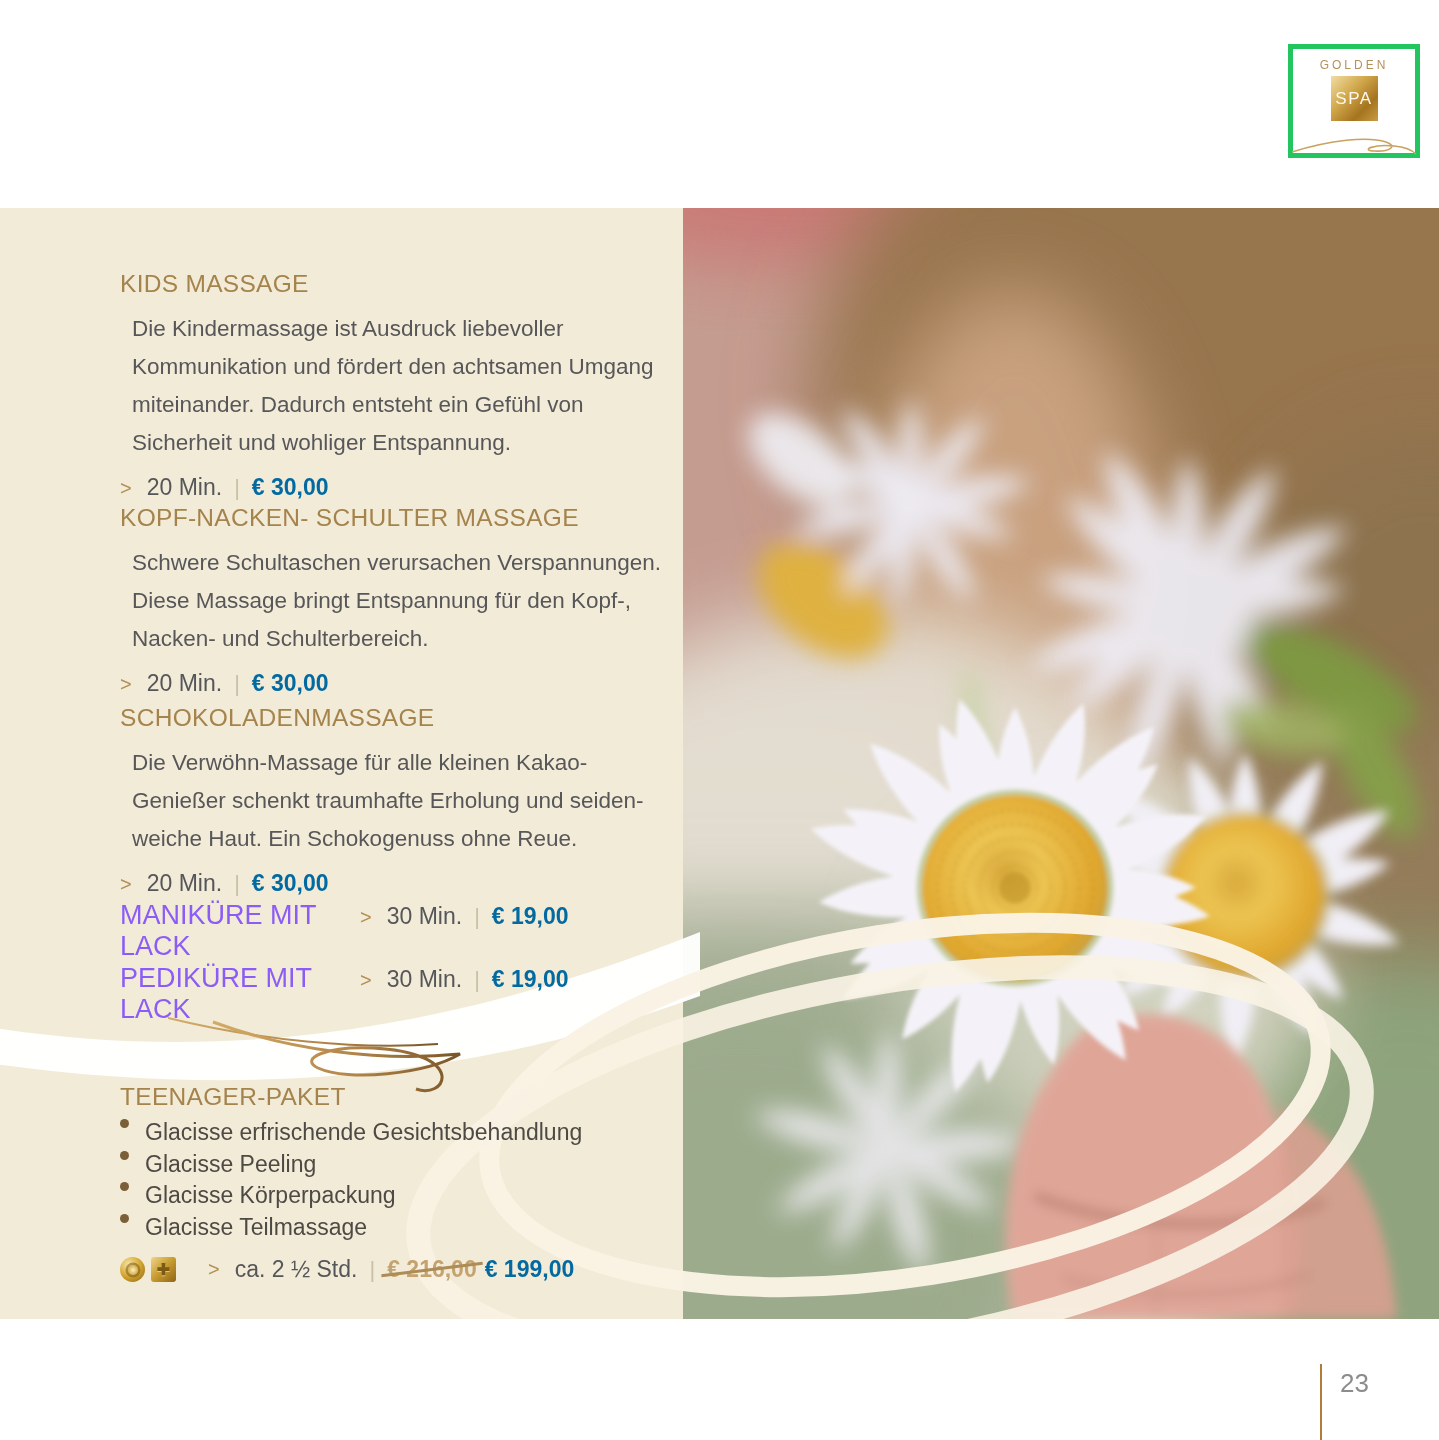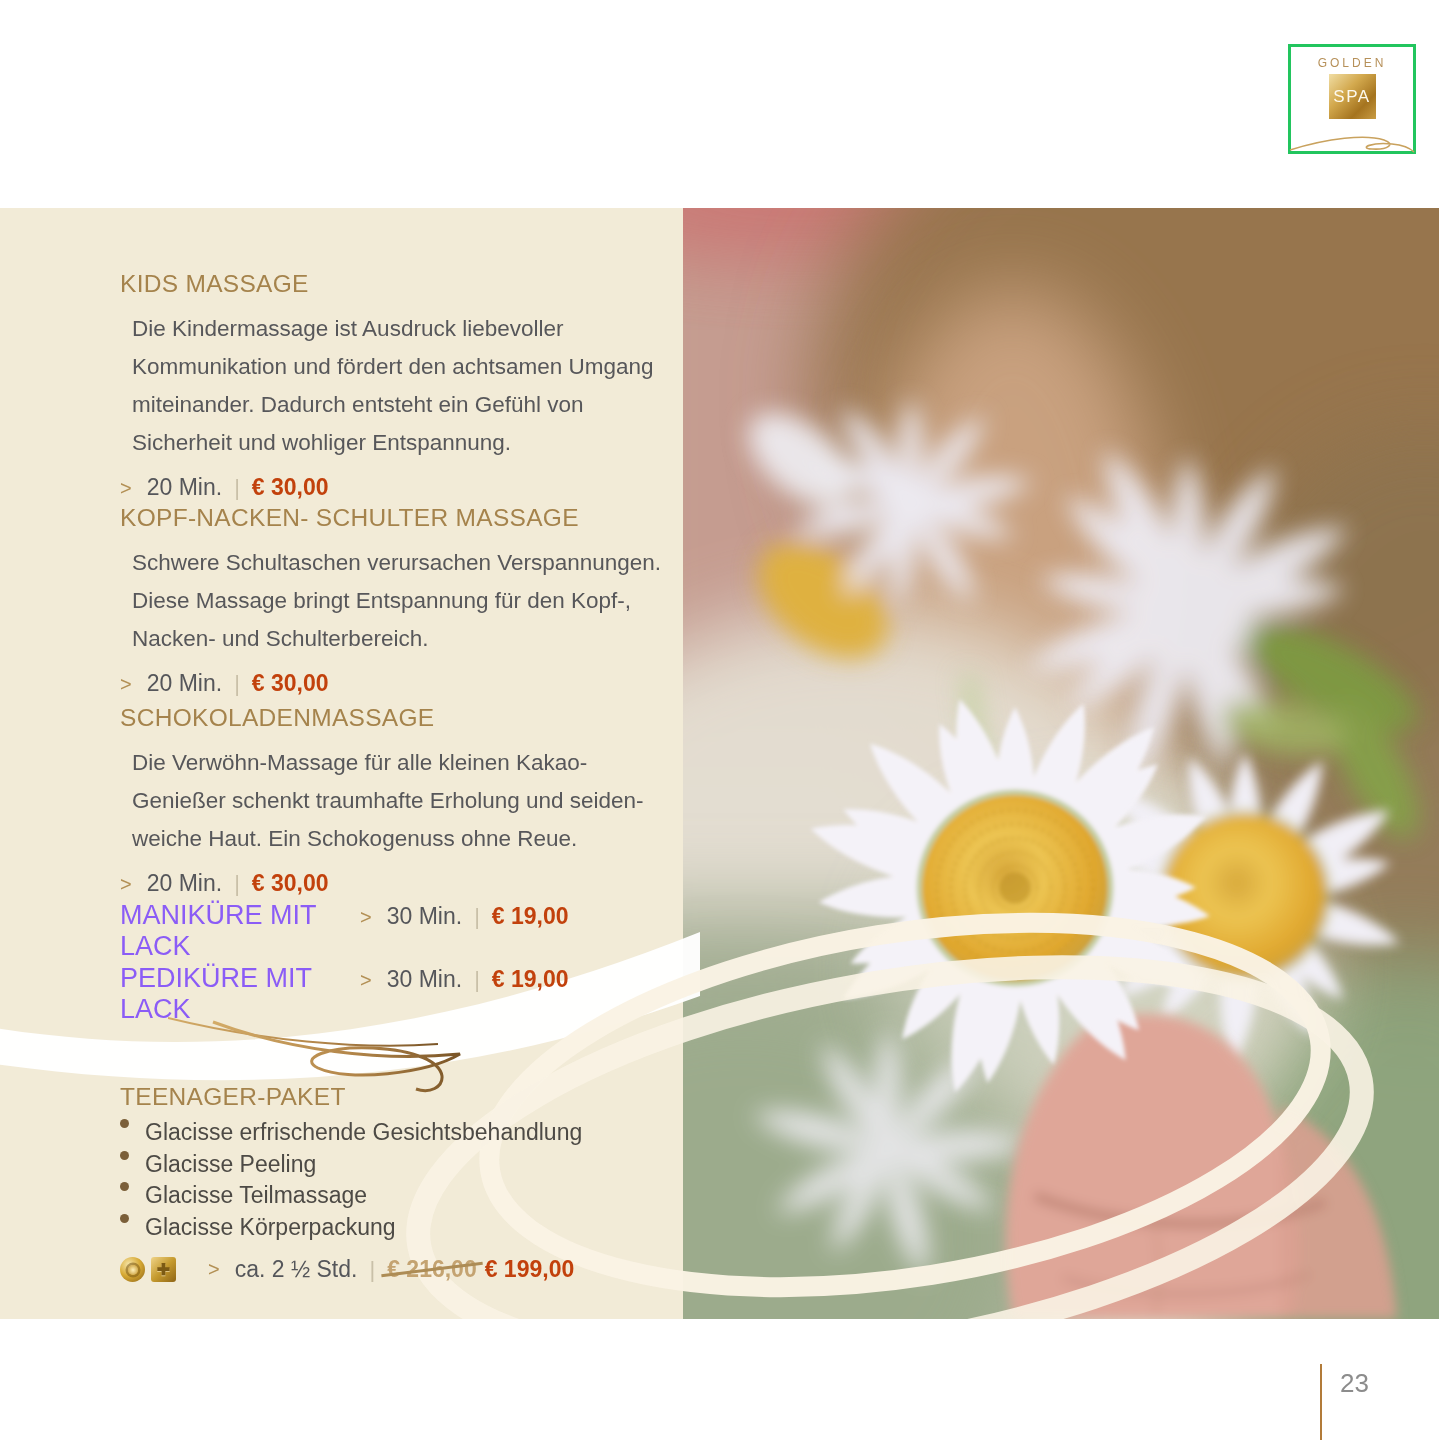--- a/index.html
+++ b/index.html
@@ -5,21 +5,21 @@
   html,body{margin:0;padding:0;background:#ffffff;}
   .page{position:relative;width:1439px;height:1440px;background:#ffffff;overflow:hidden;
         font-family:"Liberation Sans",sans-serif;}
 
   
   .script-title{position:absolute;left:116px;top:84px;z-index:5;
     font-family:"DejaVu Serif",serif;font-style:italic;font-weight:400;
     font-size:57px;color:#b08a52;letter-spacing:2px;white-space:nowrap;}
 
   .logo{position:absolute;left:1288px;top:44px;width:122px;height:104px;z-index:5;
-        border:3px solid #22c55e;background:#fff;}
+        border:5px solid #22c55e;background:#fff;}
   .logo-golden{margin-top:9px;text-align:center;font-size:12px;letter-spacing:3px;color:#b69059;}
   .logo-square{width:47px;height:45px;margin:4px auto 0;display:flex;align-items:center;justify-content:center;
      background:linear-gradient(135deg,#f0dda4 0%,#d3a94e 38%,#a5741f 72%,#c89b43 100%);}
   .logo-spa{color:#fdf9ee;font-size:17px;letter-spacing:1.5px;}
   .logo-swirl{position:absolute;left:-3px;bottom:-7px;width:128px;height:30px;}
 
   
   .panel{position:absolute;left:0;top:208px;width:683px;height:1111px;background:#f2ebd7;z-index:1;}
   .photo{position:absolute;left:683px;top:208px;width:756px;height:1111px;overflow:hidden;z-index:1;}
   .photo svg{display:block;}
@@ -27,21 +27,21 @@
   .panel-text{position:absolute;left:0;top:208px;width:683px;height:1111px;z-index:4;pointer-events:none;}
   .flourish{position:absolute;left:168px;top:800px;width:310px;height:95px;}
 
   
   .sec{position:absolute;left:120px;}
   .sec-h{margin:0 0 8px 0;font-size:24.5px;font-weight:400;color:#a5834c;letter-spacing:.3px;}
   .sec-body{margin:12px;font-size:22.5px;color:#57575a;line-height:38px;white-space:pre-line;}
   .price-row{display:flex;align-items:baseline;margin-top:8px;font-size:23px;color:#55565a;}
   .arw{color:#b39055;font-size:20px;margin-right:15px;}
   .sep{color:#c9c0a8;margin:0 12px;font-size:22px;font-weight:300;}
-  .val{color:#c2410c;font-weight:bold;}
+  .val{color:#0369a1;font-weight:bold;}
 
   .inline-row{position:absolute;left:120px;display:flex;align-items:baseline;font-size:23px;color:#55565a;}
   .inline-h{width:240px;font-size:27px;color:#8b5cf6;}
 
   .pkg{position:absolute;left:120px;top:1083px;}
   .pkg ul{list-style:none;margin:4px 0 0 0;padding:0;}
   .pkg li{display:flex;font-size:23px;color:#4d4a45;height:31.5px;}
   .dot{width:9px;height:9px;border-radius:50%;background:#7b5f39;margin-right:16px;flex:none;}
   .pkg-price{display:flex;align-items:center;margin-top:11px;font-size:23px;color:#55565a;}
   .badge{width:25px;height:25px;display:flex;align-items:center;justify-content:center;flex:none;}
@@ -322,25 +322,25 @@
         <li>
             <span class="dot"></span>
             <span>Glacisse erfrischende Gesichtsbehandlung</span>
           </li>
         <li>
             <span class="dot"></span>
             <span>Glacisse Peeling</span>
           </li>
         <li>
             <span class="dot"></span>
-            <span>Glacisse Teilmassage</span>
+            <span>Glacisse Körperpackung</span>
           </li>
         <li>
             <span class="dot"></span>
-            <span>Glacisse Körperpackung</span>
+            <span>Glacisse Teilmassage</span>
           </li>
       </ul>
       <div class="pkg-price">
         <span class="badge badge-circle">
             <span class="badge-core"></span>
           </span>
         <span class="badge badge-square">
             <span class="plus-glyph">✚</span>
           </span>
         <span class="arw pkg-arrow-gap">&gt;</span>

